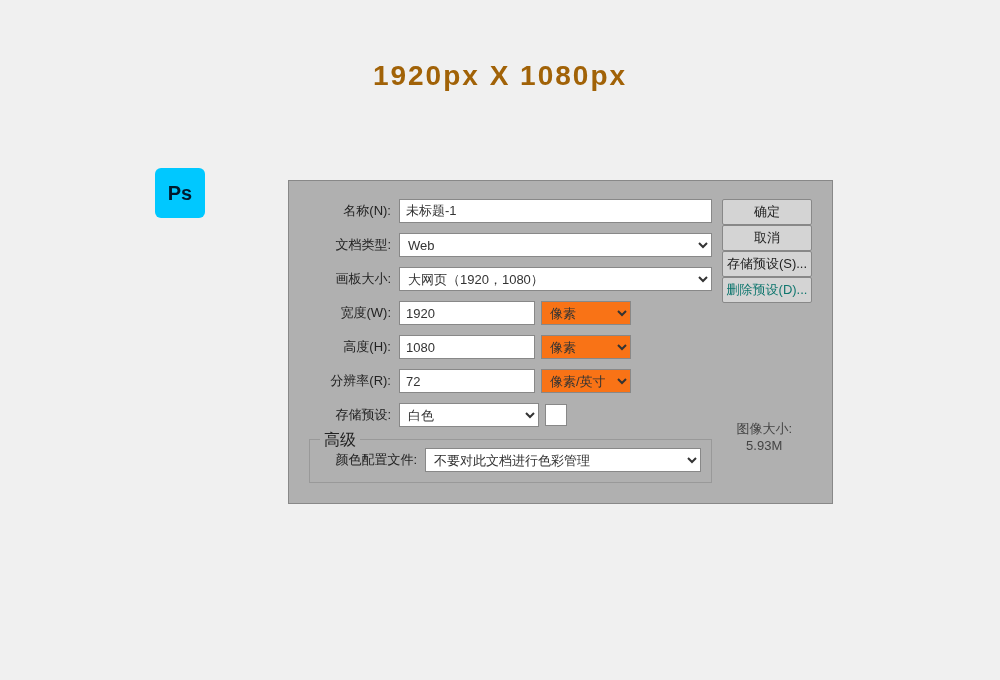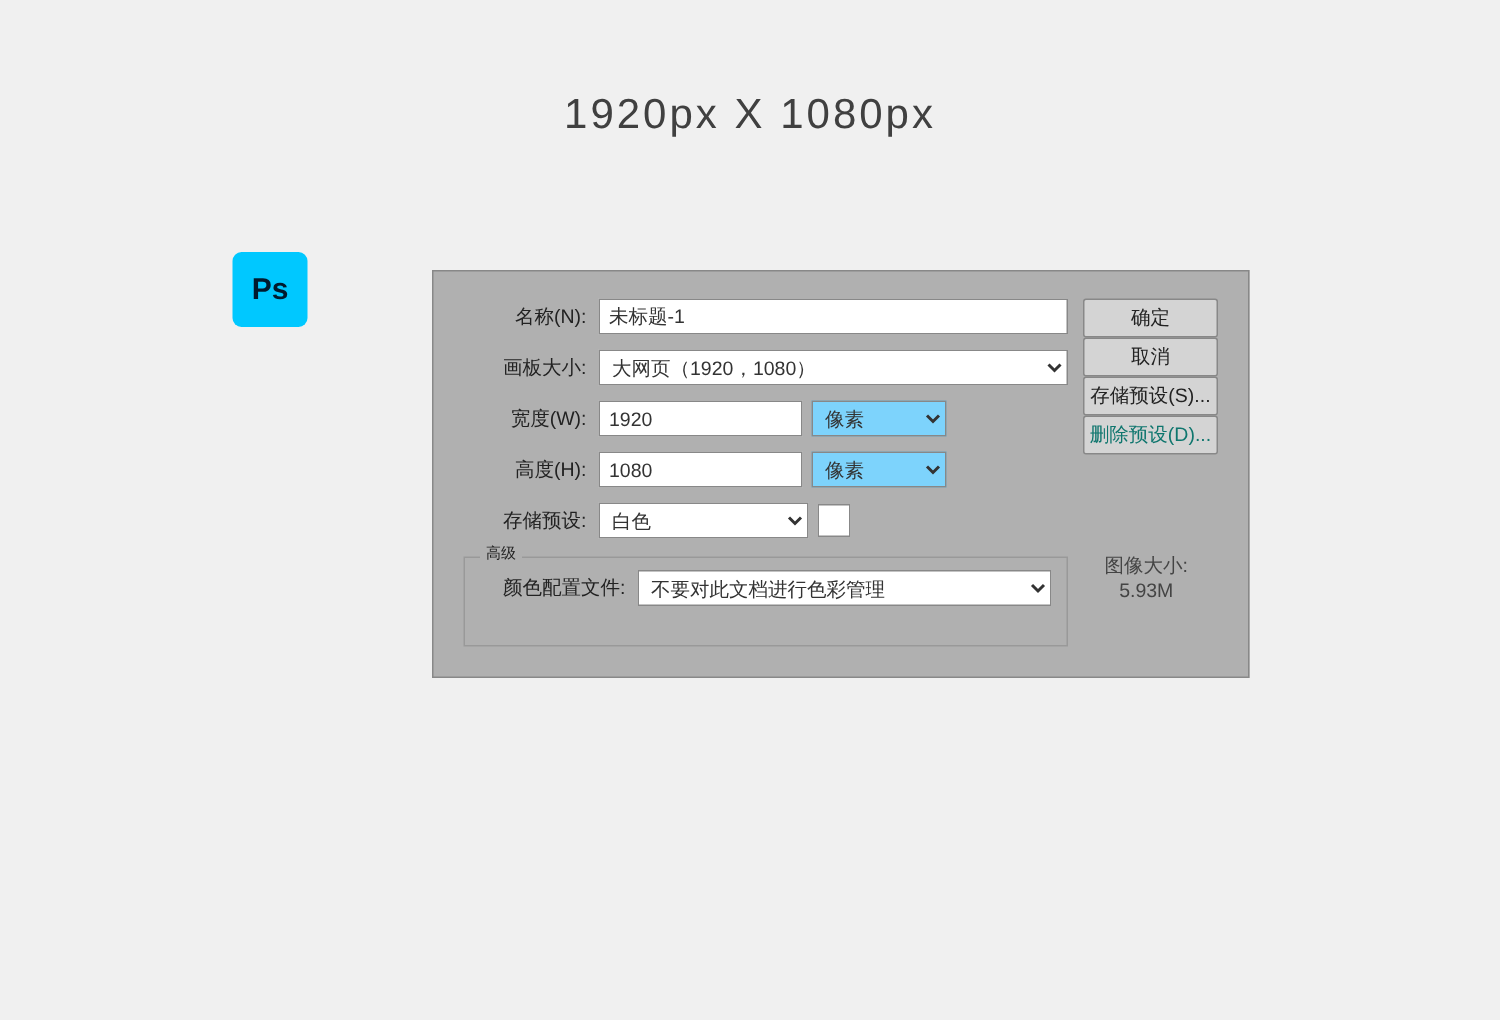--- a/index.html
+++ b/index.html
@@ -12,22 +12,22 @@
       color: #333;
       overflow: hidden;
       position: relative;
     }
 
     
     .page-title {
       text-align: center;
       padding-top: 60px;
       font-size: 28px;
-      font-weight: 400;
-      color: #404040;
+      font-weight: 700;
+      color: #a16207;
       letter-spacing: 2px;
     }
 
     
     .ps-icon {
       position: absolute;
       top: 168px;
       left: 155px;
       width: 50px;
       height: 50px;
@@ -102,21 +102,21 @@
       padding: 2px 6px;
       font-size: 13px;
       color: #333;
       font-family: 'Microsoft YaHei', Arial, sans-serif;
       outline: none;
     }
     .unit-select {
       width: 90px;
       height: 24px;
       margin-left: 6px;
-      background: #7dd3fc;
+      background: #f97316;
       border: 1px solid #888;
       padding: 2px 4px;
       font-size: 13px;
       color: #333;
       font-family: 'Microsoft YaHei', Arial, sans-serif;
       outline: none;
       appearance: auto;
     }
 
     
@@ -134,21 +134,21 @@
       margin-top: 12px;
       padding: 8px 10px 10px 10px;
       position: relative;
     }
     .advanced-legend {
       position: absolute;
       top: -10px;
       left: 10px;
       background: #b0b0b0;
       padding: 0 4px;
-      font-size: 10px;
+      font-size: 16px;
       color: #222;
     }
     .dialog-btn {
       width: 90px;
       height: 26px;
       background: #d4d4d4;
       border: 1px solid #888;
       border-radius: 2px;
       font-size: 13px;
       font-family: Liberation Sans, sans-serif;
@@ -201,20 +201,26 @@
 <div class="dialog">
   <div class="dialog-layout">
 
     <div class="dialog-left">
 
       <div class="form-row">
         <span class="form-label">名称(N):</span>
         <input class="form-input" type="text" value="未标题-1" style="">
       </div>
 
+      <div class="form-row">
+        <span class="form-label">文档类型:</span>
+        <select class="form-select">
+          <option>Web</option>
+        </select>
+      </div>
 
       <div class="form-row">
         <span class="form-label">画板大小:</span>
         <select class="form-select">
           <option>大网页（1920，1080）</option>
         </select>
       </div>
 
       <div class="form-row">
         <span class="form-label">宽度(W):</span>
@@ -225,32 +231,39 @@
       </div>
 
       <div class="form-row">
         <span class="form-label">高度(H):</span>
         <input class="form-input-short" type="text" value="1080" style="">
         <select class="unit-select">
           <option>像素</option>
         </select>
       </div>
 
+      <div class="form-row">
+        <span class="form-label">分辨率(R):</span>
+        <input class="form-input-short" type="text" value="72" style="">
+        <select class="unit-select">
+          <option>像素/英寸</option>
+        </select>
+      </div>
 
       <div class="form-row">
         <span class="form-label">存储预设:</span>
         <select class="form-select" style="flex:none; width:140px;">
           <option>白色</option>
         </select>
         <div class="bg-color-box"></div>
       </div>
 
       <div class="advanced-group">
         <span class="advanced-legend">高级</span>
-        <div class="form-row" style="margin-bottom:16px;">
+        <div class="form-row" style="margin-bottom:0;">
           <span class="form-label" style="min-width:105px;">颜色配置文件:</span>
           <select class="form-select">
             <option>不要对此文档进行色彩管理</option>
           </select>
         </div>
       </div>
 
     </div>
 
     <div class="dialog-right">

